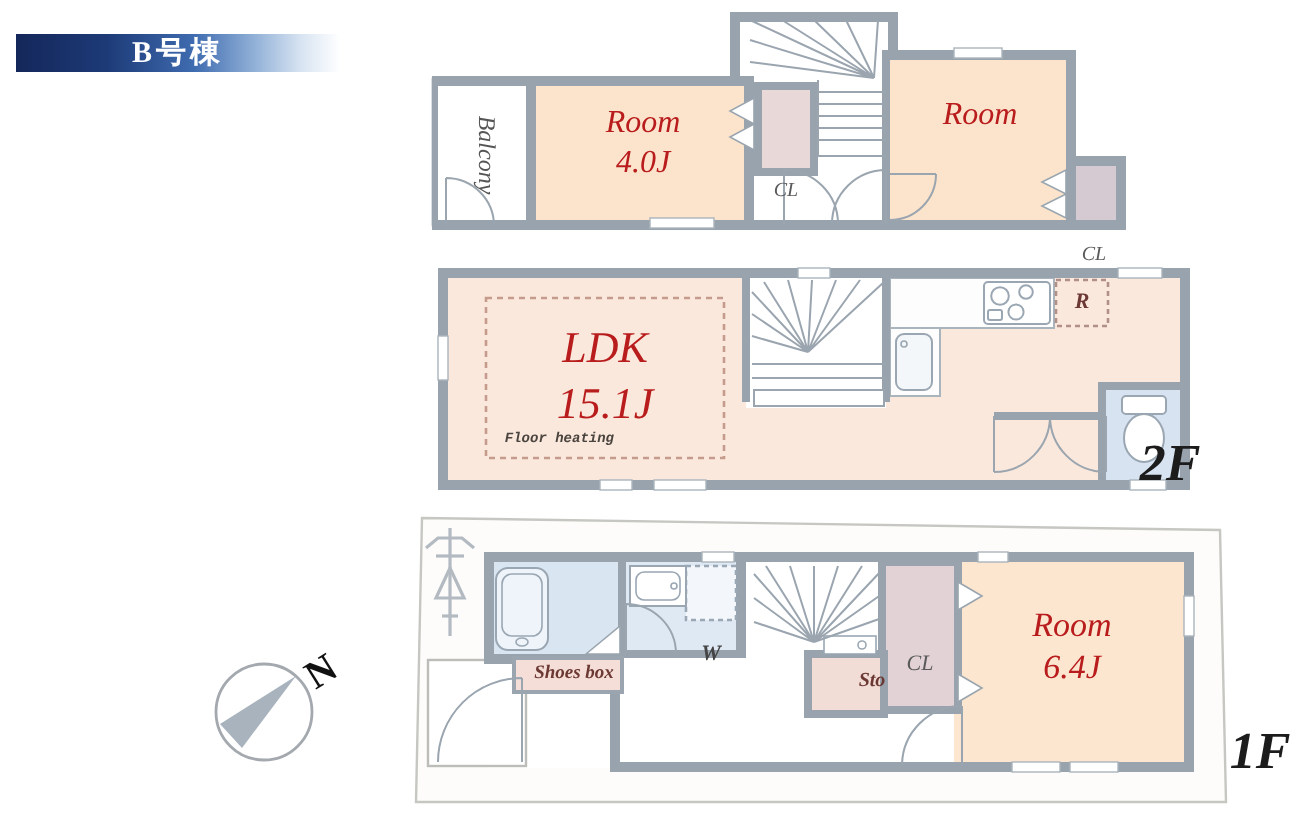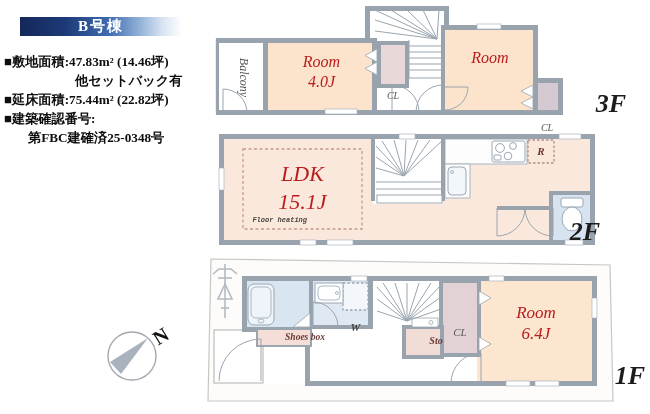--- a/index.html
+++ b/index.html
@@ -1,19 +1,19 @@
 <!DOCTYPE html>
 <html><head>
 <meta charset="utf-8">
 <style>
   html,body{margin:0;padding:0;background:#fff;}
   .page{position:relative;width:650px;height:414px;background:#ffffff;overflow:hidden;
         font-family:"Liberation Serif","DejaVu Serif",serif;}
   
-  .title-bar{position:absolute;left:20px;top:17px;width:162px;height:19px;
+  .title-bar{position:absolute;left:8px;top:17px;width:162px;height:19px;
     background:linear-gradient(90deg,#14275a 0%,#1d3a77 28%,#3f6cb0 55%,#93b2d8 74%,#d8e4f2 88%,#ffffff 100%);
     display:flex;align-items:center;justify-content:center;}
   .title-bar span{color:#ffffff;font-size:15px;font-weight:bold;letter-spacing:2px;}
   .info{position:absolute;left:4px;top:52px;width:215px;color:#0e0e0e;font-size:13.2px;
         font-weight:bold;line-height:19px;white-space:nowrap;}
   .ind1{padding-left:71px;}
   .ind2{padding-left:24px;}
   
   .lbl{position:absolute;font-style:italic;color:#3b3b3b;text-align:center;line-height:1.25;}
   .room-lbl{font-size:16px;color:#b91c1c;}
@@ -224,53 +224,45 @@
 
     <g>
       <circle cx="132" cy="356" r="24" fill="none" stroke="#a3a9ae" stroke-width="1.4"></circle>
       <polygon points="148,338 110,362 121,374" fill="#a9b3bd"></polygon>
     </g>
   </svg>
 
   <div class="title-bar">
     <span>B号棟</span>
   </div>
-  <div class="info">
-    <div>■敷地面積:47.83m² (14.46坪)</div>
-    <div class="ind1">他セットバック有</div>
-    <div>■延床面積:75.44m² (22.82坪)</div>
-    <div>■建築確認番号:</div>
-    <div class="ind2">第FBC建確済25-0348号</div>
-  </div>
 
   <div class="lbl vert" style="left:206px;top:70px;width:74px;font-size:12px;color:#555;">Balcony</div>
   <div class="lbl room-lbl" style="left:267px;top:52px;width:109px;">
     <div>Room</div>
     <div>4.0J</div>
   </div>
   <div class="lbl cl-lbl" style="left:377px;top:58px;width:32px;">CL</div>
   <div class="lbl room-lbl" style="left:444px;top:48px;width:92px;">
     <div>Room</div>
   </div>
   <div class="lbl cl-lbl" style="left:533px;top:90px;width:28px;">CL</div>
-  <div class="lbl floor-lbl" style="left:586px;top:88px;width:50px;">3F</div>
 
   <div class="lbl room-lbl" style="left:243px;top:160px;width:119px;font-size:22px;">
     <div>LDK</div>
     <div>15.1J</div>
   </div>
   <div class="lbl fh" style="left:247px;top:216px;width:60px;">Floor heating</div>
   <div class="lbl tiny-lbl" style="left:528px;top:145px;width:26px;font-size:11px;">R</div>
   <div class="lbl floor-lbl" style="left:560px;top:216px;width:50px;">2F</div>
 
   <div class="lbl cl-lbl" style="left:343px;top:289px;width:25px;font-size:11px;font-weight:bold;color:#444;">W</div>
   <div class="lbl tiny-lbl" style="left:417px;top:335px;width:38px;">Sto</div>
   <div class="lbl cl-lbl" style="left:441px;top:294px;width:38px;font-size:11px;">CL</div>
   <div class="lbl room-lbl" style="left:477px;top:302px;width:118px;font-size:17px;">
     <div>Room</div>
     <div>6.4J</div>
   </div>
-  <div class="lbl tiny-lbl" style="left:257px;top:332px;width:60px;font-size:9.5px;margin-left:18px;">Shoes box</div>
+  <div class="lbl tiny-lbl" style="left:257px;top:332px;width:60px;font-size:9.5px;">Shoes box</div>
   <div class="lbl floor-lbl" style="left:608px;top:360px;width:44px;">1F</div>
 
   <div class="lbl north" style="left:149px;top:324px;width:24px;">N</div>
 
 </div>
 
 </body></html>

